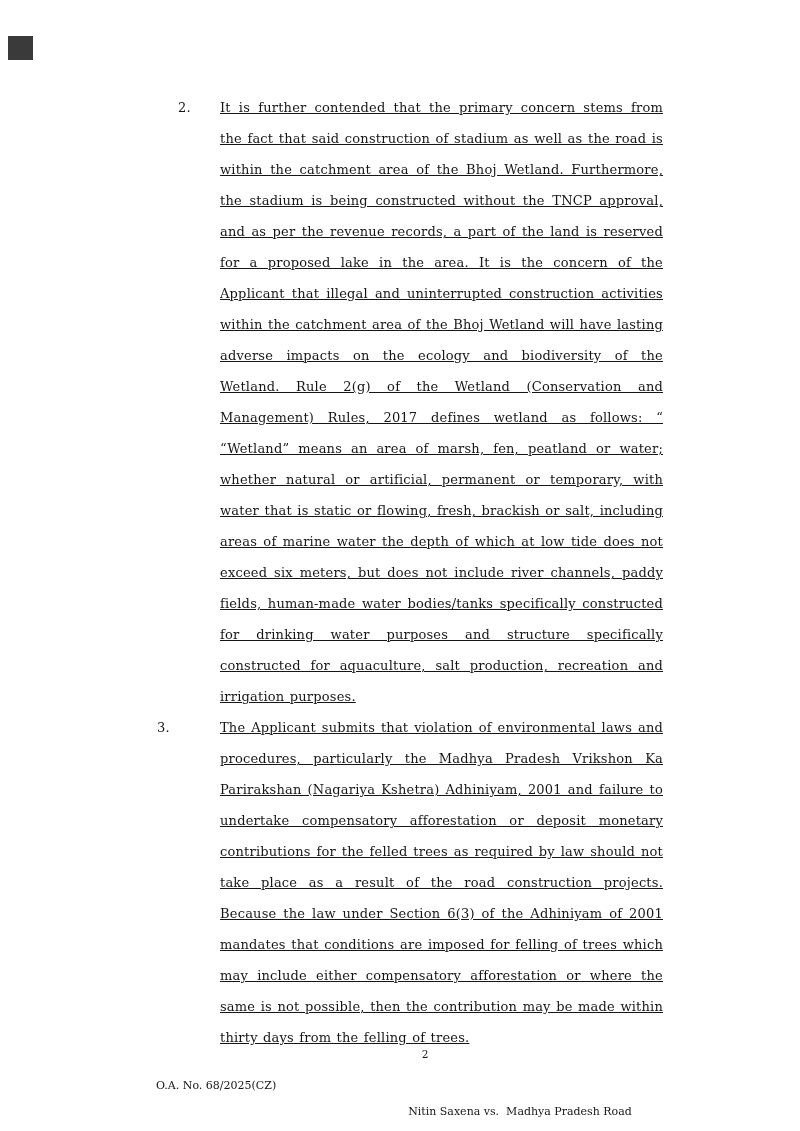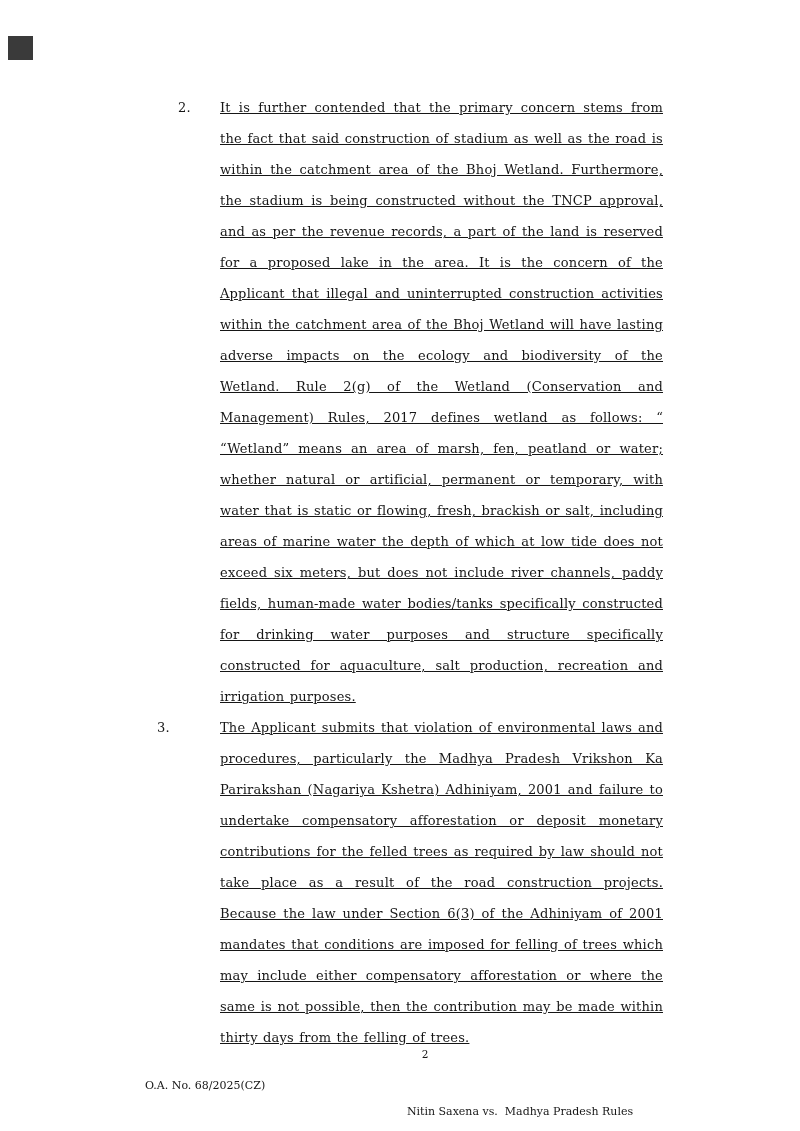--- a/index.html
+++ b/index.html
@@ -68,21 +68,21 @@
   .footer {
     position: absolute;
     top: 1076px;
     left: 0;
     width: 800px;
     font-size: 11px;
     color: #161616;
   }
   .footer-left {
     position: absolute;
-    left: 145px;
+    left: 156px;
     top: 3px;
     white-space: pre-wrap;
   }
   .footer-right {
     position: absolute;
     left: 403px;
     width: 234px;
     text-align: center;
     line-height: 14.5px;
     white-space: pre-wrap;
@@ -107,18 +107,18 @@
       <div class="para-text">The Applicant submits that violation of environmental laws and procedures, particularly the Madhya Pradesh Vrikshon Ka Parirakshan (Nagariya Kshetra) Adhiniyam, 2001 and failure to undertake compensatory afforestation or deposit monetary contributions for the felled trees as required by law should not take place as a result of the road construction projects. Because the law under Section 6(3) of the Adhiniyam of 2001 mandates that conditions are imposed for felling of trees which may include either compensatory afforestation or where the same is not possible, then the contribution may be made within thirty days from the felling of trees.</div>
     </div>
 
   </div>
 
   <div class="page-number">2</div>
 
   <div class="footer">
     <div class="footer-left">O.A. No. 68/2025(CZ)</div>
     <div class="footer-right">
-      <div>Nitin Saxena vs.  Madhya Pradesh Rules</div>
+      <div>Nitin Saxena vs.  Madhya Pradesh Road</div>
       
     </div>
   </div>
 
 </div>
 
 </body></html>

